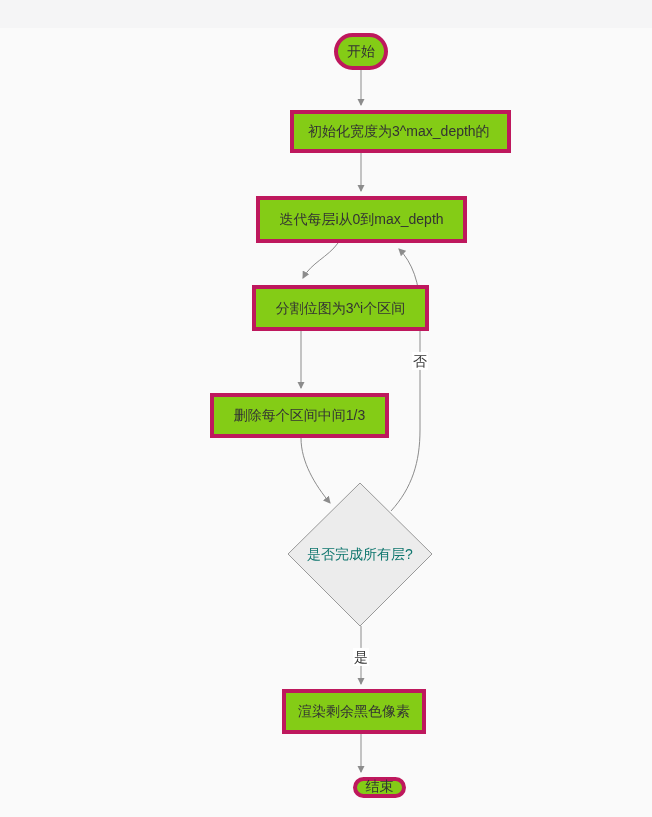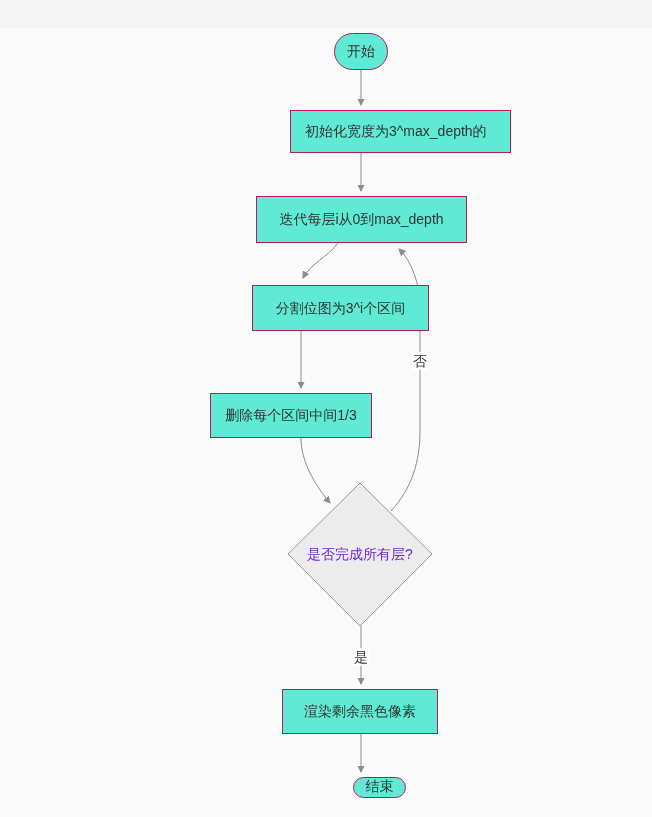--- a/index.html
+++ b/index.html
@@ -9,29 +9,29 @@
     font-family: "Liberation Sans", "DejaVu Sans", sans-serif;
     overflow: hidden;
   }
   .topbar {
     position: absolute; left: 0; top: 0; width: 652px; height: 28px;
     background: #f5f5f6;
   }
   .edge-layer { position: absolute; left: 0; top: 0; pointer-events: none; }
   .node {
     position: absolute; box-sizing: border-box;
-    background: #5eead4; border: 1px solid #be185d;
+    background: #84cc16; border: 4px solid #be185d;
     color: #333333; font-size: 14px; line-height: 1.2;
     display: flex; align-items: center; justify-content: center;
     white-space: nowrap;
   }
   .stadium { border-radius: 19px; }
   .clip-right { justify-content: flex-start; padding-left: 14px; overflow: hidden; margin-left: 40px; }
   .diamond-label {
-    position: absolute; color: #6d28d9; font-size: 14px;
+    position: absolute; color: #0f766e; font-size: 14px;
     transform: translate(-50%, -50%); white-space: nowrap;
   }
   .edge-label {
     position: absolute; background: #ffffff; color: #333333;
     font-size: 14px; line-height: 1.3; padding: 0 1px;
     transform: translate(-50%, -50%); white-space: nowrap;
   }
 </style>
 </head>
 <body>
@@ -60,25 +60,25 @@
   </svg>
 
   <div class="node stadium" style="left:334px; top:33px; width:54px; height:37px;">开始</div>
 
   <div class="node clip-right" style="left:250px; top:110px; width:221px; height:43px;">初始化宽度为3^max_depth的</div>
 
   <div class="node" style="left:256px; top:196px; width:211px; height:47px;">迭代每层i从0到max_depth</div>
 
   <div class="node" style="left:212px; top:285px; width:177px; height:46px;margin-left:40px;">分割位图为3^i个区间</div>
 
-  <div class="node" style="left:210px; top:393px; width:162px; height:45px;">删除每个区间中间1/3</div>
+  <div class="node" style="left:210px; top:393px; width:179px; height:45px;">删除每个区间中间1/3</div>
 
   <div class="diamond-label" style="left:360px; top:555px;">是否完成所有层?</div>
 
-  <div class="node" style="left:282px; top:689px; width:156px; height:45px;">渲染剩余黑色像素</div>
+  <div class="node" style="left:282px; top:689px; width:144px; height:45px;">渲染剩余黑色像素</div>
 
   <div class="node stadium" style="left:353px; top:777px; width:53px; height:21px;font-family:Liberation Mono, monospace;">结束</div>
 
   <div class="edge-label" style="left:420px; top:361px;">否</div>
 
   <div class="edge-label" style="left:361px; top:657px;">是</div>
 
 </div>
 
 </body></html>

